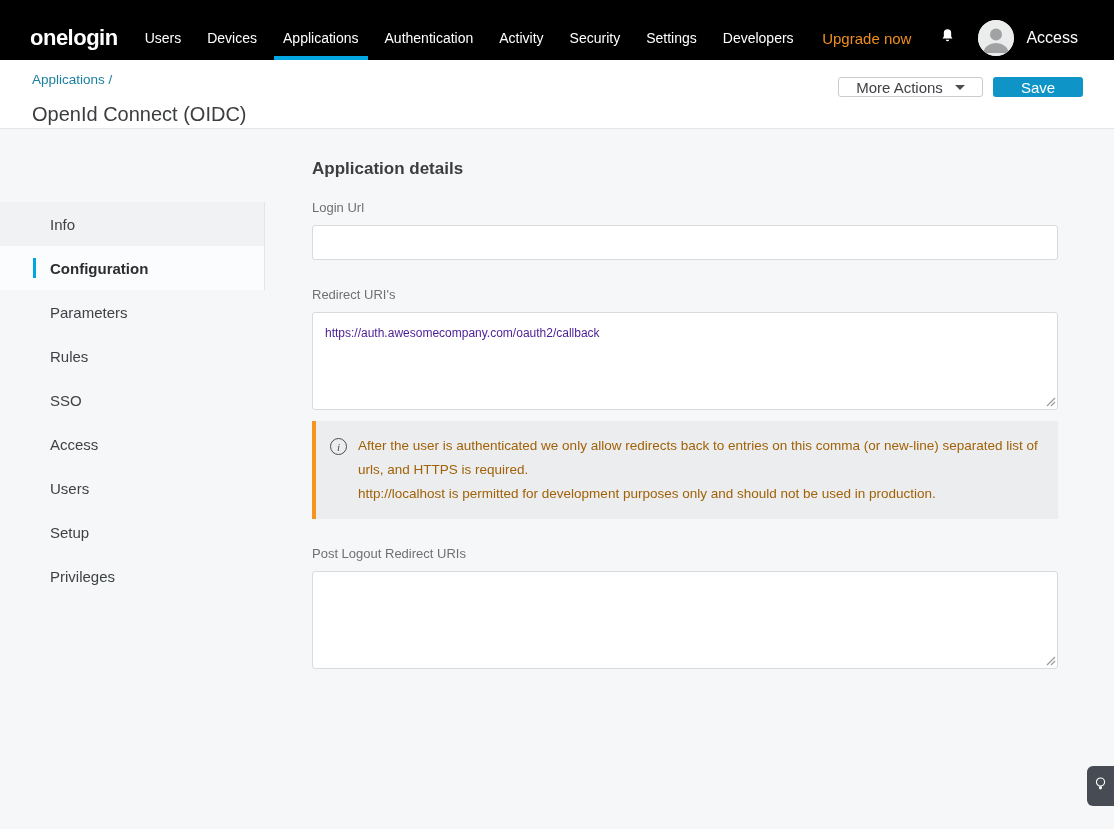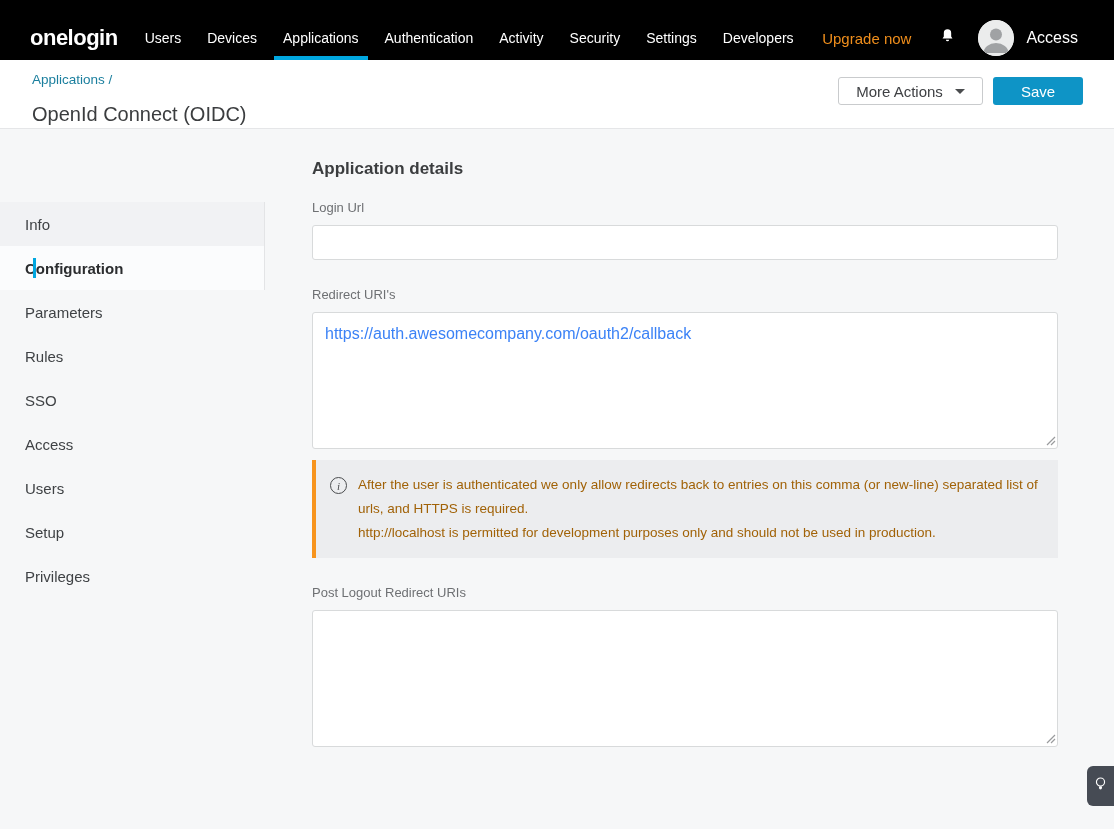--- a/index.html
+++ b/index.html
@@ -79,21 +79,21 @@
     color: #3b3d3f;
     font-size: 20px;
     margin-top: 15px;
     font-weight: 400;
   }
   .header-actions {
     position: absolute; right: 31px; top: 17px;
     display: flex; gap: 10px;
   }
   .btn {
-    height: 28px;
+    height: 20px;
     border-radius: 3px;
     font-size: 15px;
     font-family: inherit;
     display: flex; align-items: center; justify-content: center;
     cursor: pointer;
   }
   .btn-secondary {
     width: 145px;
     background: #fff;
     border: 1px solid #c9cbcd;
@@ -121,21 +121,21 @@
     align-items: flex-start;
   }
   .sidebar {
     width: 265px;
     flex-shrink: 0;
     padding-top: 73px;
   }
   .side-item {
     height: 44px;
     display: flex; align-items: center;
-    padding-left: 25px;
+    padding-left: 50px;
     font-size: 15px;
     color: #3f4245;
     cursor: pointer;
     position: relative;
   }
   .side-item.shaded {
     background: #f1f2f4;
     border-right: 1px solid #e3e4e6;
   }
   .side-item.active {
@@ -178,28 +178,28 @@
     font-size: 14px;
     color: #4f5254;
     font-family: inherit;
     outline: none;
     margin-bottom: 28px;
     display: block;
   }
   .ta-wrap { position: relative; }
   .text-area {
     width: 100%;
-    height: 137px;
+    height: 98px;
     background: #fff;
     border: 1px solid #d8dadb;
     border-radius: 3px;
     padding: 10px 12px;
-    font-size: 16px;
+    font-size: 12px;
     line-height: 21px;
-    color: #3b82f6;
+    color: #4c1d95;
     font-family: inherit;
     outline: none;
     resize: none;
     display: block;
   }
   .ta-wrap.mb-sm { margin-bottom: 11px; }
   .resize-grip {
     position: absolute; right: 2px; bottom: 3px;
     cursor: nwse-resize;
     line-height: 0;

